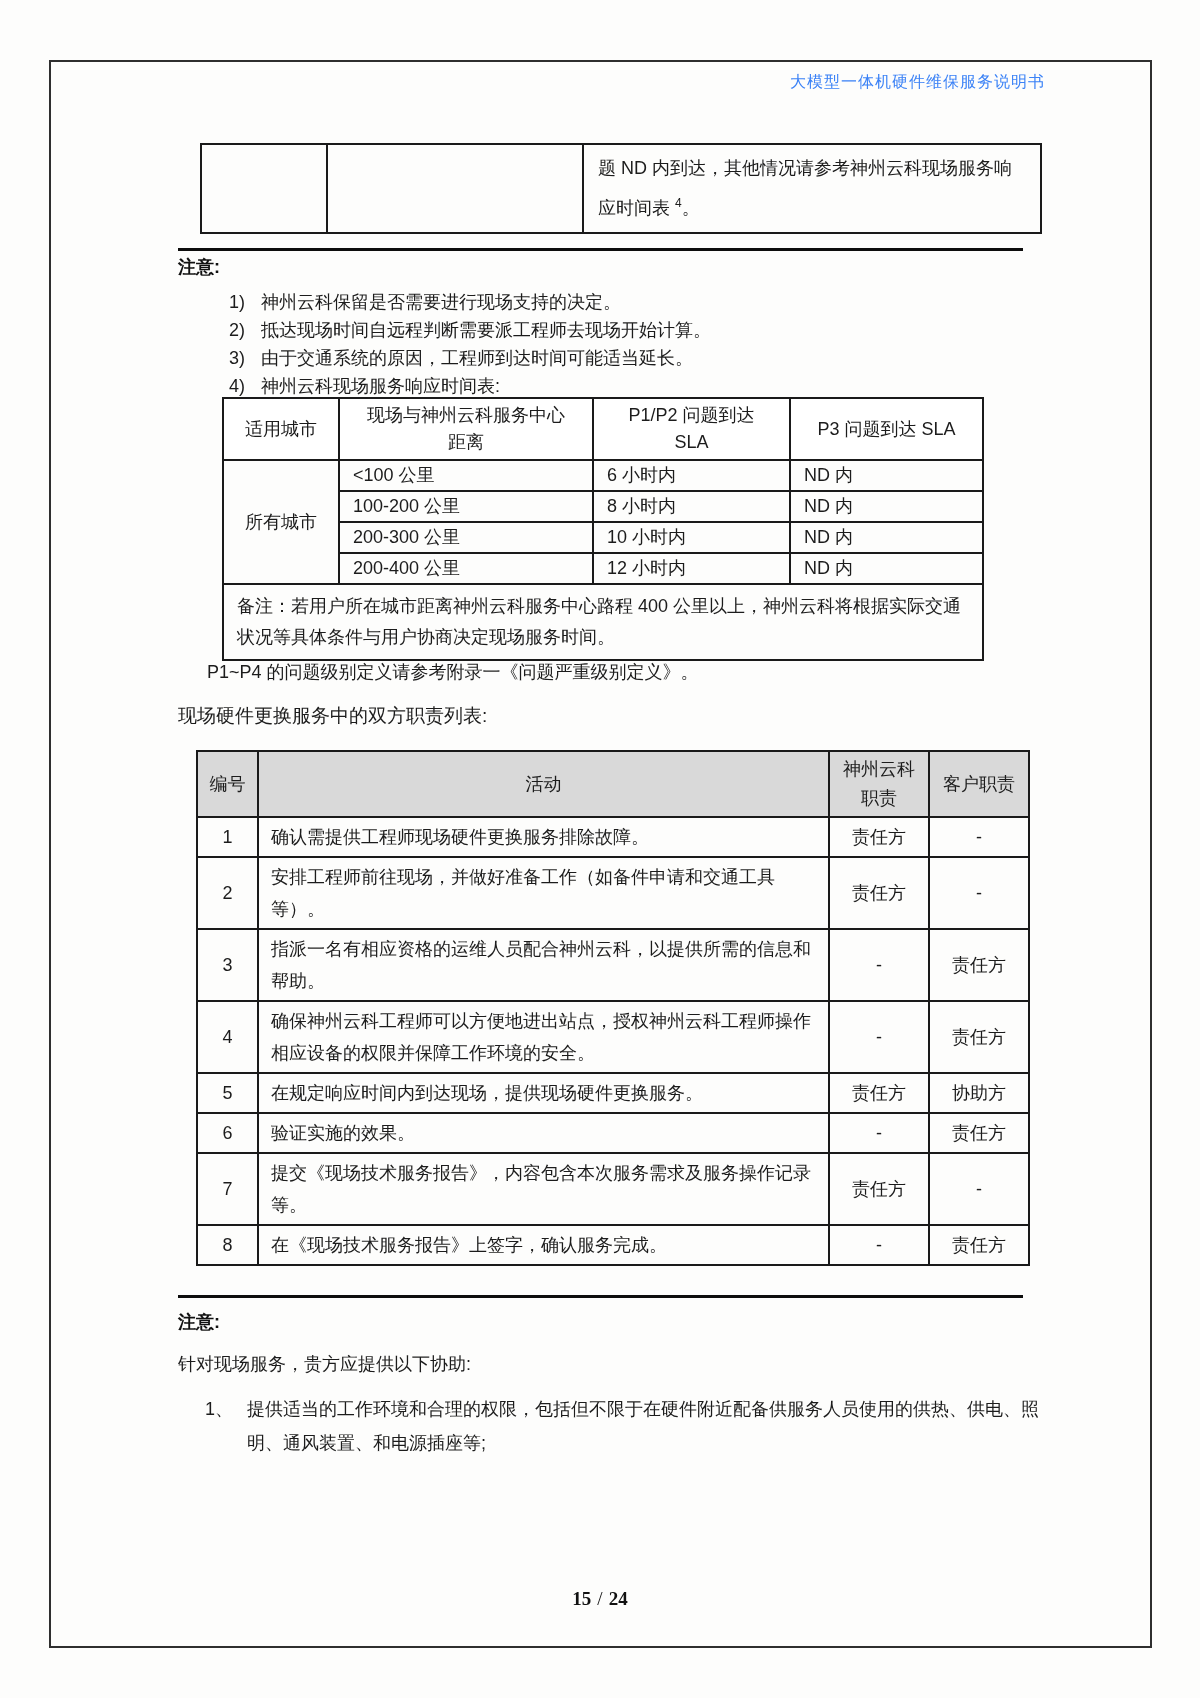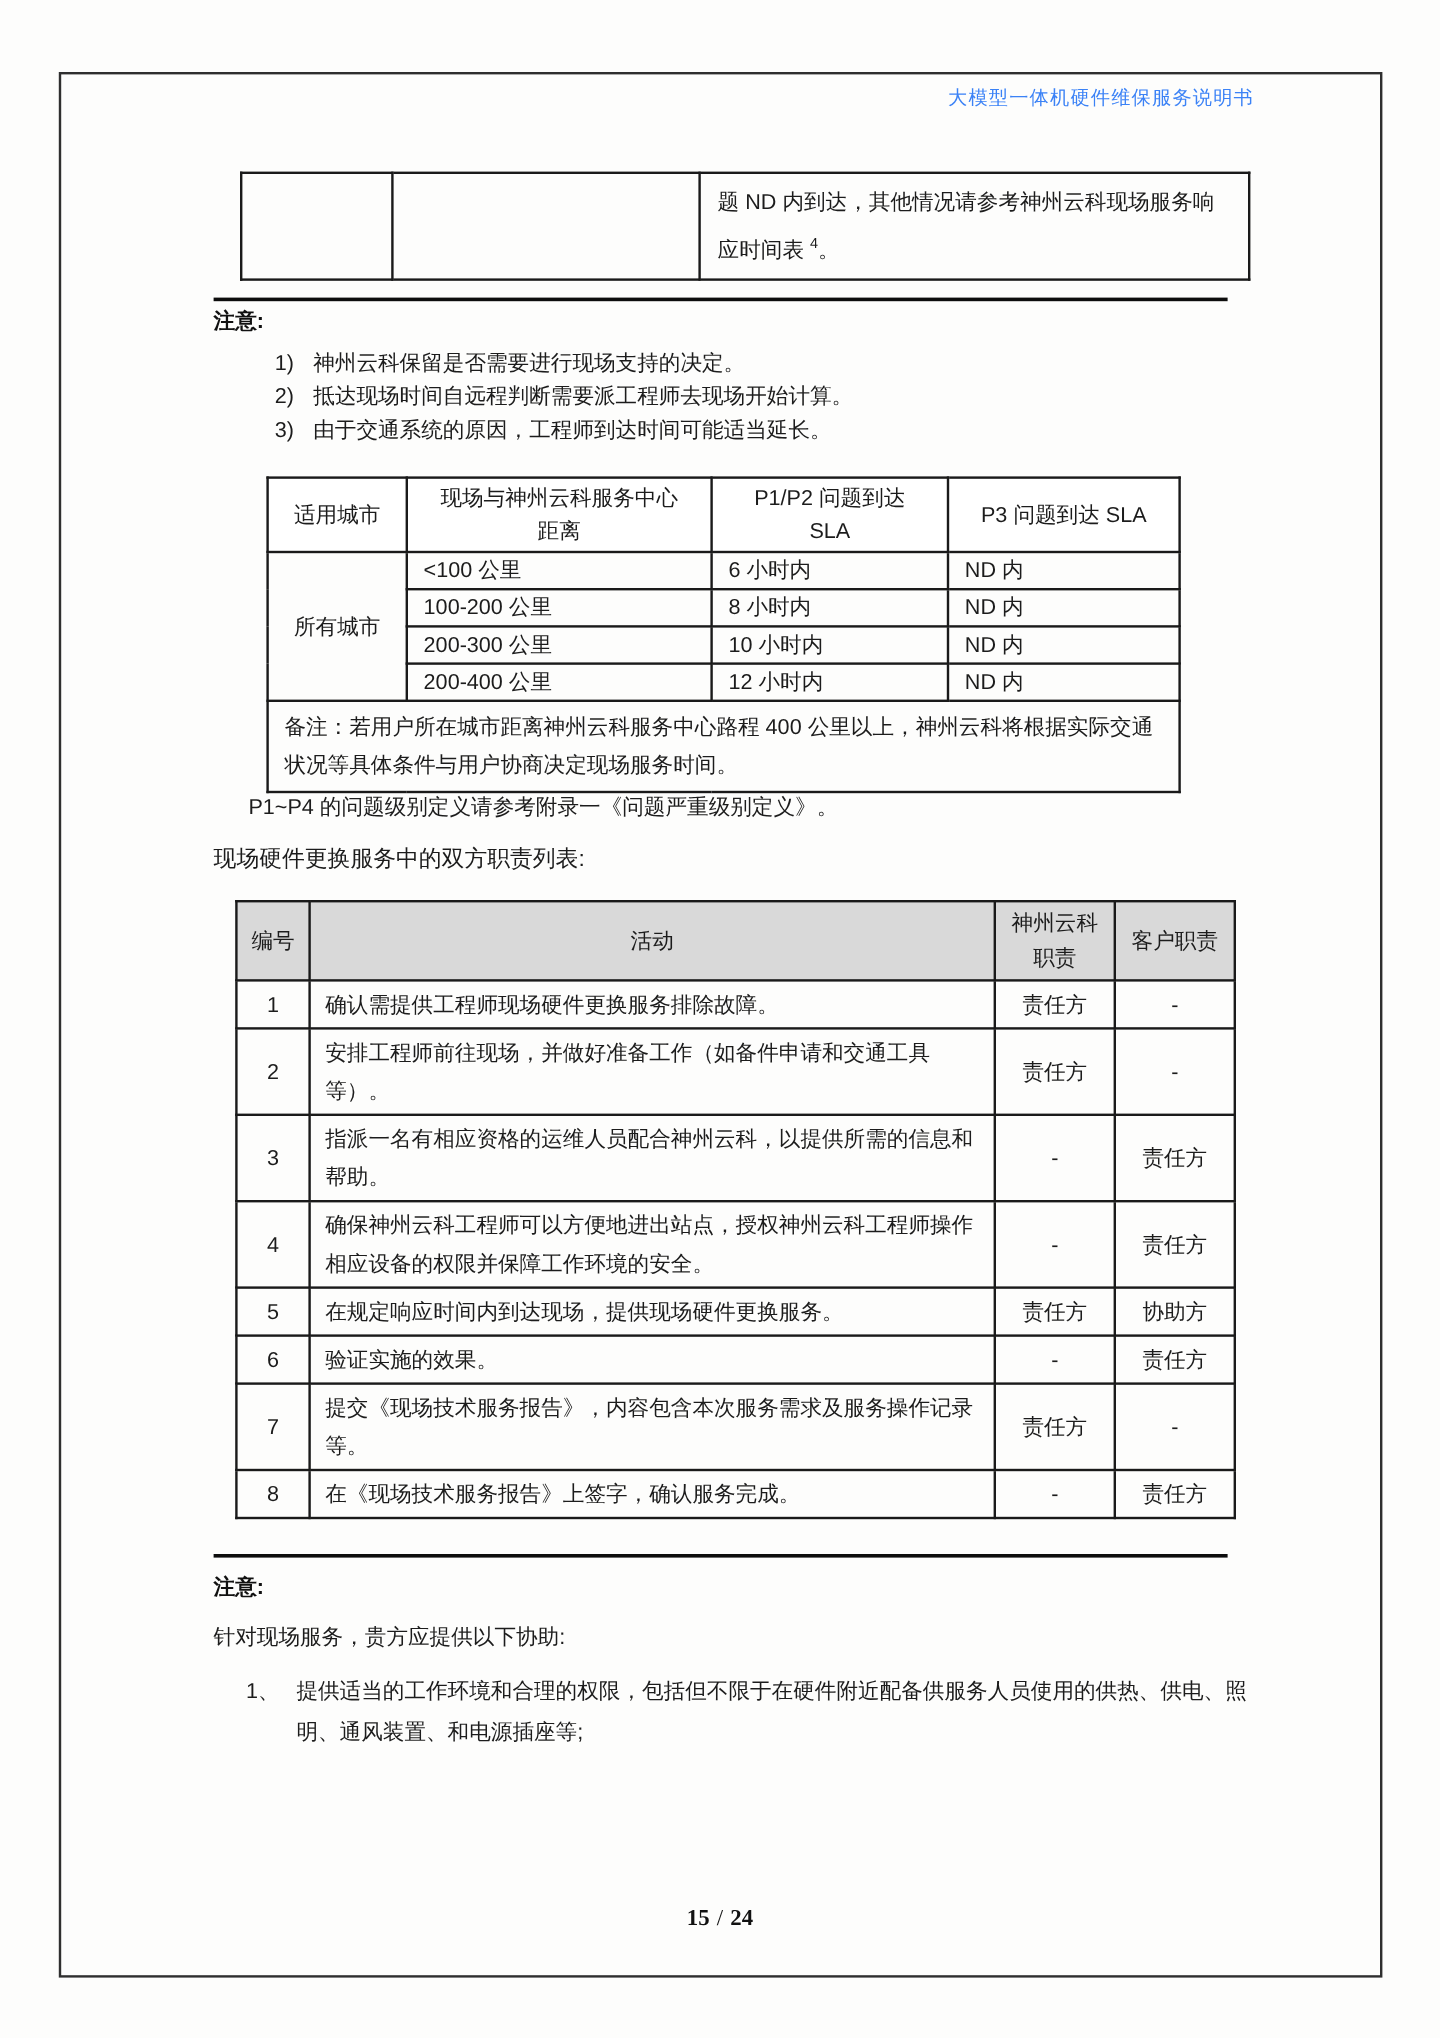--- a/index.html
+++ b/index.html
@@ -70,20 +70,21 @@
   </tbody>
     </table>
 
   <div class="rule rule1"></div>
 
   <div class="note-label" style="top:255px">注意:</div>
 
   <div class="note-item" style="top:288px"><span class="num">1)</span><span>神州云科保留是否需要进行现场支持的决定。</span></div>
   <div class="note-item" style="top:316px"><span class="num">2)</span><span>抵达现场时间自远程判断需要派工程师去现场开始计算。</span></div>
   <div class="note-item" style="top:344px"><span class="num">3)</span><span>由于交通系统的原因，工程师到达时间可能适当延长。</span></div>
+  <div class="note-item" style="top:372px"><span class="num">4)</span><span>神州云科现场服务响应时间表:</span></div>
 
   <table class="doc-table sla-table">
     <tbody>
         <tr class="hdr">
       <th style="width:116px">适用城市</th>
       <th style="width:254px">现场与神州云科服务中心
 距离</th>
       <th style="width:197px">P1/P2 问题到达
 SLA</th>
       <th style="width:193px">P3 问题到达 SLA</th>

